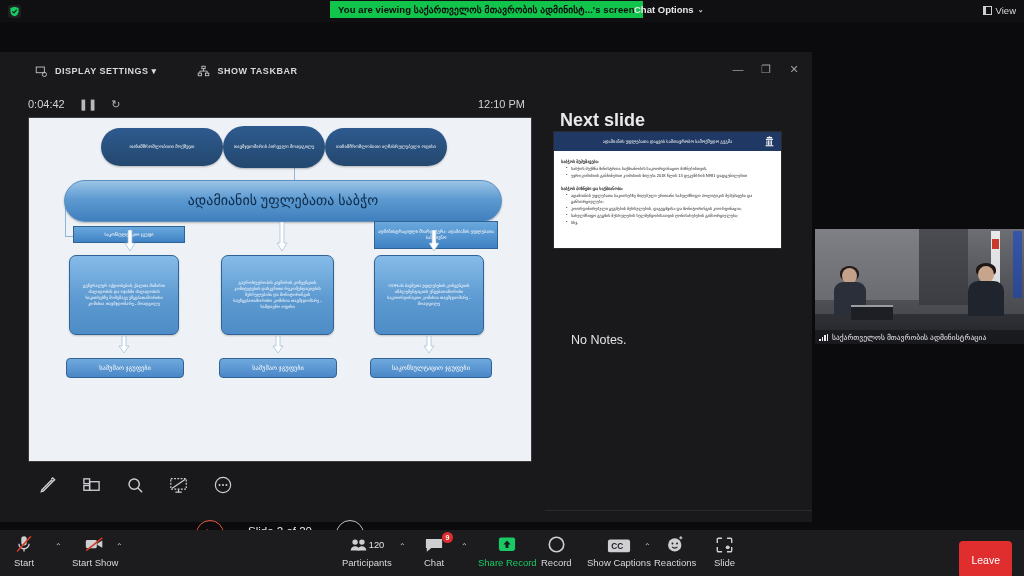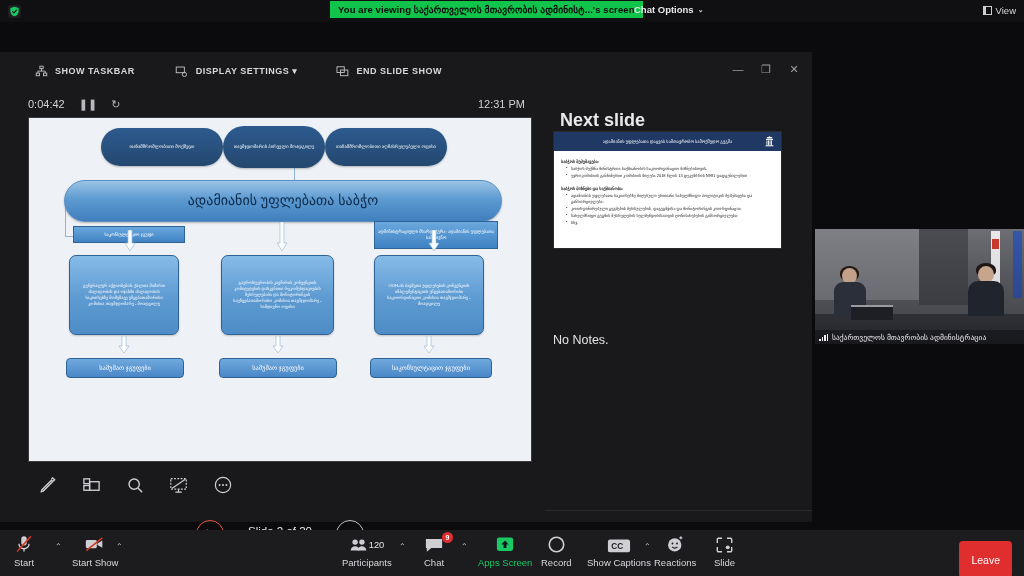--- a/index.html
+++ b/index.html
@@ -164,21 +164,21 @@
   }
   .nt-emblem {
     position:absolute; right:5px; top:2px; width:14px; height:14px;
     color:#fff; display:flex; align-items:center; justify-content:center;
   }
   .nt-body { padding:5px 7px; color:#1a1a1a; }
   .nt-h { font-size:4.2px; font-weight:bold; margin:3px 0 2px; }
   .nt-li { font-size:4px; line-height:1.5; margin:0 0 1px 5px; position:relative; padding-left:5px; }
   .nt-li::before { content:"•"; position:absolute; left:0; top:-1px; }
   .nt-gap { height:3px; }
-  .no-notes { position:absolute; left:8px; top:281px; color:#e4e4e7; font-size:12.5px; }
+  .no-notes { position:absolute; left:26px; top:281px; color:#e4e4e7; font-size:12.5px; }
   .font-btns {
     position:absolute; left:8px; top:478px; display:flex; align-items:center; gap:14px;
     color:#cfcfd3;
   }
   .font-btns .fb { font-size:12px; }
   .font-btns .fb.small { font-size:9px; }
   .notes-divider {
     position:absolute; left:0; top:458px; width:267px; height:1px; background:#2a2a2e;
   }
 
@@ -279,59 +279,50 @@
       <span>View</span>
     </div>
   </div>
 
   <div class="ppt">
 
     <div class="ppt-toolbar">
       <div class="tb-item">
         <span class="tb-ico">
           <svg width="13" height="13" viewBox="0 0 16 16" fill="none" stroke="#d9d9dc" stroke-width="1.1">
+            <rect x="1.5" y="2.5" width="10" height="7"></rect>
+              <circle cx="11.6" cy="11.6" r="2.6"></circle>
+          </svg>
+        </span>
+        <span>DISPLAY SETTINGS ▾</span>
+      </div>
+      <div class="tb-item">
+        <span class="tb-ico">
+          <svg width="13" height="13" viewBox="0 0 16 16" fill="none" stroke="#d9d9dc" stroke-width="1.1">
             <rect x="6" y="1.5" width="4" height="3"></rect>
               <rect x="1.5" y="10" width="4" height="3.2"></rect>
             <rect x="10.5" y="10" width="4" height="3.2"></rect>
               <path d="M8 4.5v3M3.5 10V7.5h9V10"></path>
           </svg>
         </span>
         <span>SHOW TASKBAR</span>
       </div>
-      <div class="tb-item">
-        <span class="tb-ico">
-          <svg width="13" height="13" viewBox="0 0 16 16" fill="none" stroke="#d9d9dc" stroke-width="1.1">
-            <rect x="1.5" y="2.5" width="10" height="7"></rect>
-              <circle cx="11.6" cy="11.6" r="2.6"></circle>
-          </svg>
-        </span>
-        <span>DISPLAY SETTINGS ▾</span>
-      </div>
-      <div class="tb-item">
-        <span class="tb-ico">
-          <svg width="13" height="13" viewBox="0 0 16 16" fill="none" stroke="#d9d9dc" stroke-width="1.1">
-            <rect x="1.2" y="2.2" width="9" height="7"></rect>
-              <rect x="5.6" y="6.2" width="9" height="7"></rect>
-          </svg>
-        </span>
-        <span>END SLIDE SHOW</span>
-      </div>
 
       <div class="win-ctrls">
         <div class="win-btn">—</div>
         <div class="win-btn">❐</div>
         <div class="win-btn">✕</div>
       </div>
     </div>
 
     <div class="timer-row">
       <span class="t-elapsed">0:04:42</span>
       <span class="t-ic">❚❚</span>
       <span class="t-ic">↻</span>
-      <span class="t-clock">12:31 PM</span>
+      <span class="t-clock">12:10 PM</span>
     </div>
 
     <div class="slide-stage">
       <div class="slide-canvas">
 
         <div class="conn" style="left:265px;top:48px;width:1px;height:22px;"></div>
 
         <div class="conn" style="left:36px;top:78px;width:1px;height:40px;"></div>
         <div class="conn" style="left:36px;top:118px;width:92px;height:1px;"></div>
         <div class="conn" style="left:36px;top:78px;width:30px;height:1px;"></div>
@@ -595,21 +586,21 @@
     </div>
     <div class="zchev" style="left:461px;top:12px;">⌃</div>
 
     <div class="zitem" style="left:478px;">
       <div class="zicon">
         <svg width="20" height="18" viewBox="0 0 22 20">
           <rect x="2" y="1.6" width="18" height="15" rx="2.4" fill="#19c964"></rect>
           <path d="M11 5l4 4.4h-2.4v4h-3.2v-4H7z" fill="#15181a"></path>
         </svg>
       </div>
-      <div class="green">Apps Screen</div>
+      <div class="green">Share Record</div>
     </div>
 
     <div class="zitem" style="left:541px;">
       <div class="zicon">
         <svg width="19" height="19" viewBox="0 0 20 20" fill="none" stroke="#cfcfd3" stroke-width="1.7">
           <circle cx="10" cy="10" r="7.6"></circle>
         </svg>
       </div>
       <div>Record</div>
     </div>

